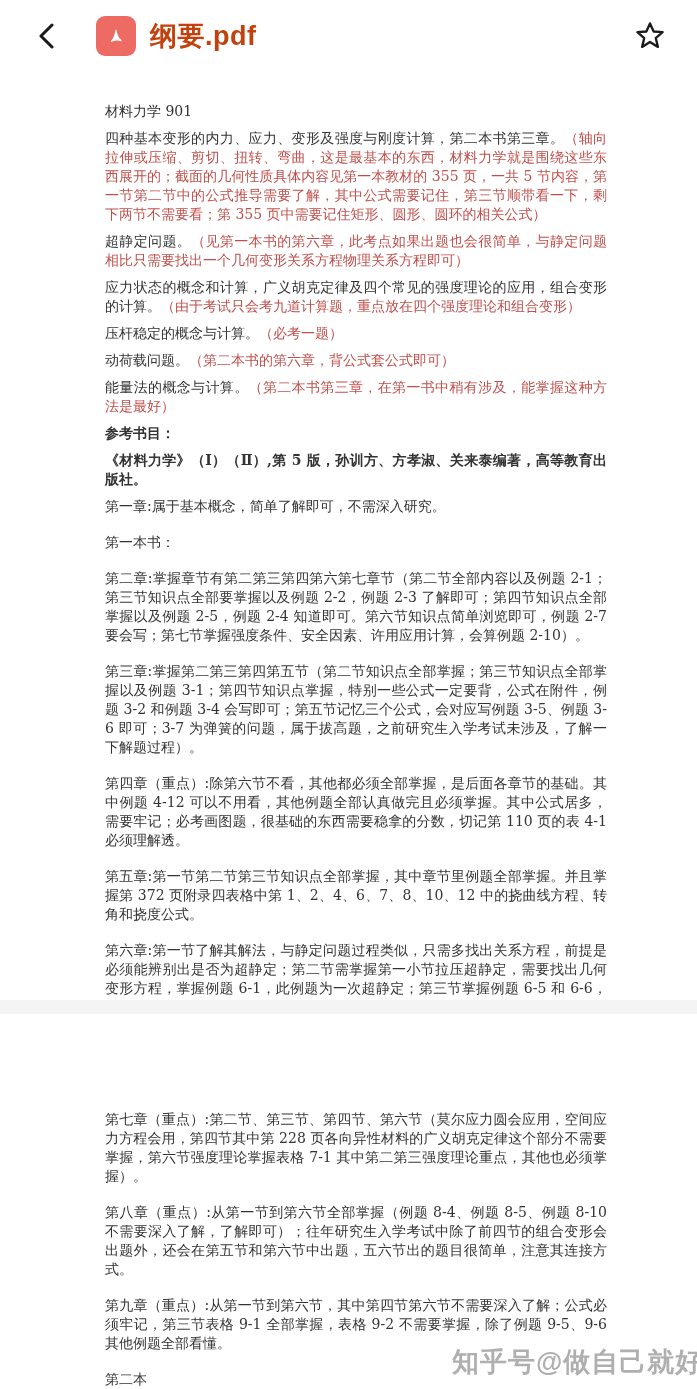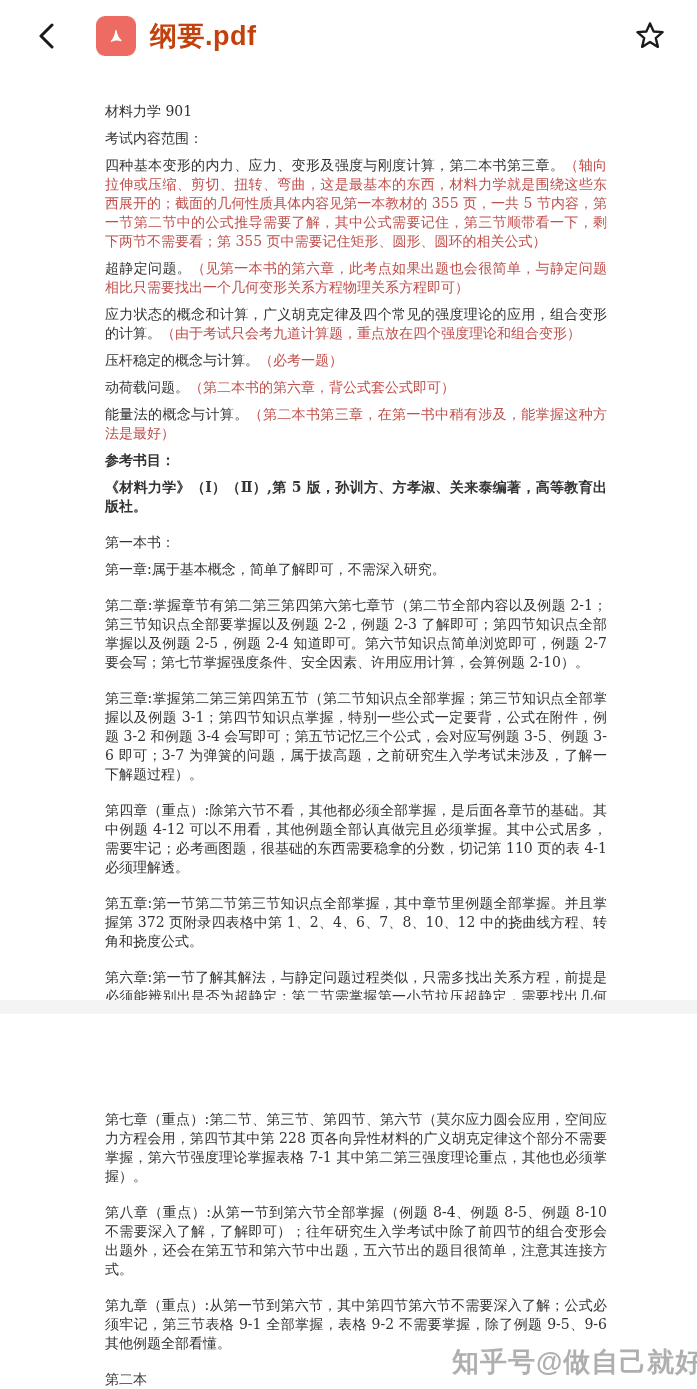--- a/index.html
+++ b/index.html
@@ -61,31 +61,30 @@
   <div class="doc-title">纲要.pdf</div>
   <div class="star-btn">
     <svg width="32" height="32" viewBox="0 0 30 30">
       <polygon points="15,3.2 18.4,10.8 26.8,11.4 20.4,16.9 22.4,25.2 15,20.6 7.6,25.2 9.6,16.9 3.2,11.4 11.6,10.8" fill="none" stroke="#1a1a1a" stroke-width="2.2" stroke-linejoin="round"></polygon>
     </svg>
   </div>
 </div>
 
 <div class="page page-1">
     <p class="para"><span>材料力学 901</span></p>
-    <p class="para"><span>考试内容范围：</span></p>
     <p class="para"><span>四种基本变形的内力、应力、变形及强度与刚度计算，第二本书第三章。</span><span class="red">（轴向拉伸或压缩、剪切、扭转、弯曲，这是最基本的东西，材料力学就是围绕这些东西展开的；截面的几何性质具体内容见第一本教材的 355 页，一共 5 节内容，第一节第二节中的公式推导需要了解，其中公式需要记住，第三节顺带看一下，剩下两节不需要看；第 355 页中需要记住矩形、圆形、圆环的相关公式）</span></p>
     <p class="para"><span>超静定问题。</span><span class="red">（见第一本书的第六章，此考点如果出题也会很简单，与静定问题相比只需要找出一个几何变形关系方程物理关系方程即可）</span></p>
     <p class="para"><span>应力状态的概念和计算，广义胡克定律及四个常见的强度理论的应用，组合变形的计算。</span><span class="red">（由于考试只会考九道计算题，重点放在四个强度理论和组合变形）</span></p>
     <p class="para"><span>压杆稳定的概念与计算。</span><span class="red">（必考一题）</span></p>
     <p class="para"><span>动荷载问题。</span><span class="red">（第二本书的第六章，背公式套公式即可）</span></p>
     <p class="para"><span>能量法的概念与计算。</span><span class="red">（第二本书第三章，在第一书中稍有涉及，能掌握这种方法是最好）</span></p>
     <p class="para"><span class="bold">参考书目：</span></p>
     <p class="para"><span class="bold">《材料力学》（Ⅰ）（Ⅱ）,第 5 版，孙训方、方孝淑、关来泰编著，高等教育出版社。</span></p>
+    <p class="para"><span>第一章:属于基本概念，简单了解即可，不需深入研究。</span></p>
     <p class="para gap"><span>第一本书：</span></p>
-    <p class="para"><span>第一章:属于基本概念，简单了解即可，不需深入研究。</span></p>
     <p class="para gap"><span>第二章:掌握章节有第二第三第四第六第七章节（第二节全部内容以及例题 2-1；第三节知识点全部要掌握以及例题 2-2，例题 2-3 了解即可；第四节知识点全部掌握以及例题 2-5，例题 2-4 知道即可。第六节知识点简单浏览即可，例题 2-7 要会写；第七节掌握强度条件、安全因素、许用应用计算，会算例题 2-10）。</span></p>
     <p class="para gap"><span>第三章:掌握第二第三第四第五节（第二节知识点全部掌握；第三节知识点全部掌握以及例题 3-1；第四节知识点掌握，特别一些公式一定要背，公式在附件，例题 3-2 和例题 3-4 会写即可；第五节记忆三个公式，会对应写例题 3-5、例题 3-6 即可；3-7 为弹簧的问题，属于拔高题，之前研究生入学考试未涉及，了解一下解题过程）。</span></p>
     <p class="para gap"><span>第四章（重点）:除第六节不看，其他都必须全部掌握，是后面各章节的基础。其中例题 4-12 可以不用看，其他例题全部认真做完且必须掌握。其中公式居多，需要牢记；必考画图题，很基础的东西需要稳拿的分数，切记第 110 页的表 4-1 必须理解透。</span></p>
     <p class="para gap"><span>第五章:第一节第二节第三节知识点全部掌握，其中章节里例题全部掌握。并且掌握第 372 页附录四表格中第 1、2、4、6、7、8、10、12 中的挠曲线方程、转角和挠度公式。</span></p>
     <p class="para gap"><span>第六章:第一节了解其解法，与静定问题过程类似，只需多找出关系方程，前提是必须能辨别出是否为超静定；第二节需掌握第一小节拉压超静定，需要找出几何变形方程，掌握例题 6-1，此例题为一次超静定；第三节掌握例题 6-5 和 6-6，比第二节多了一个物理关系方程；第四节掌握第一小节超静定梁的解法即可，会解例题 6-7 和例题 6-8。</span></p>
   </div>
 
 <div class="page-separator"></div>
 
 <div class="page page-2">

